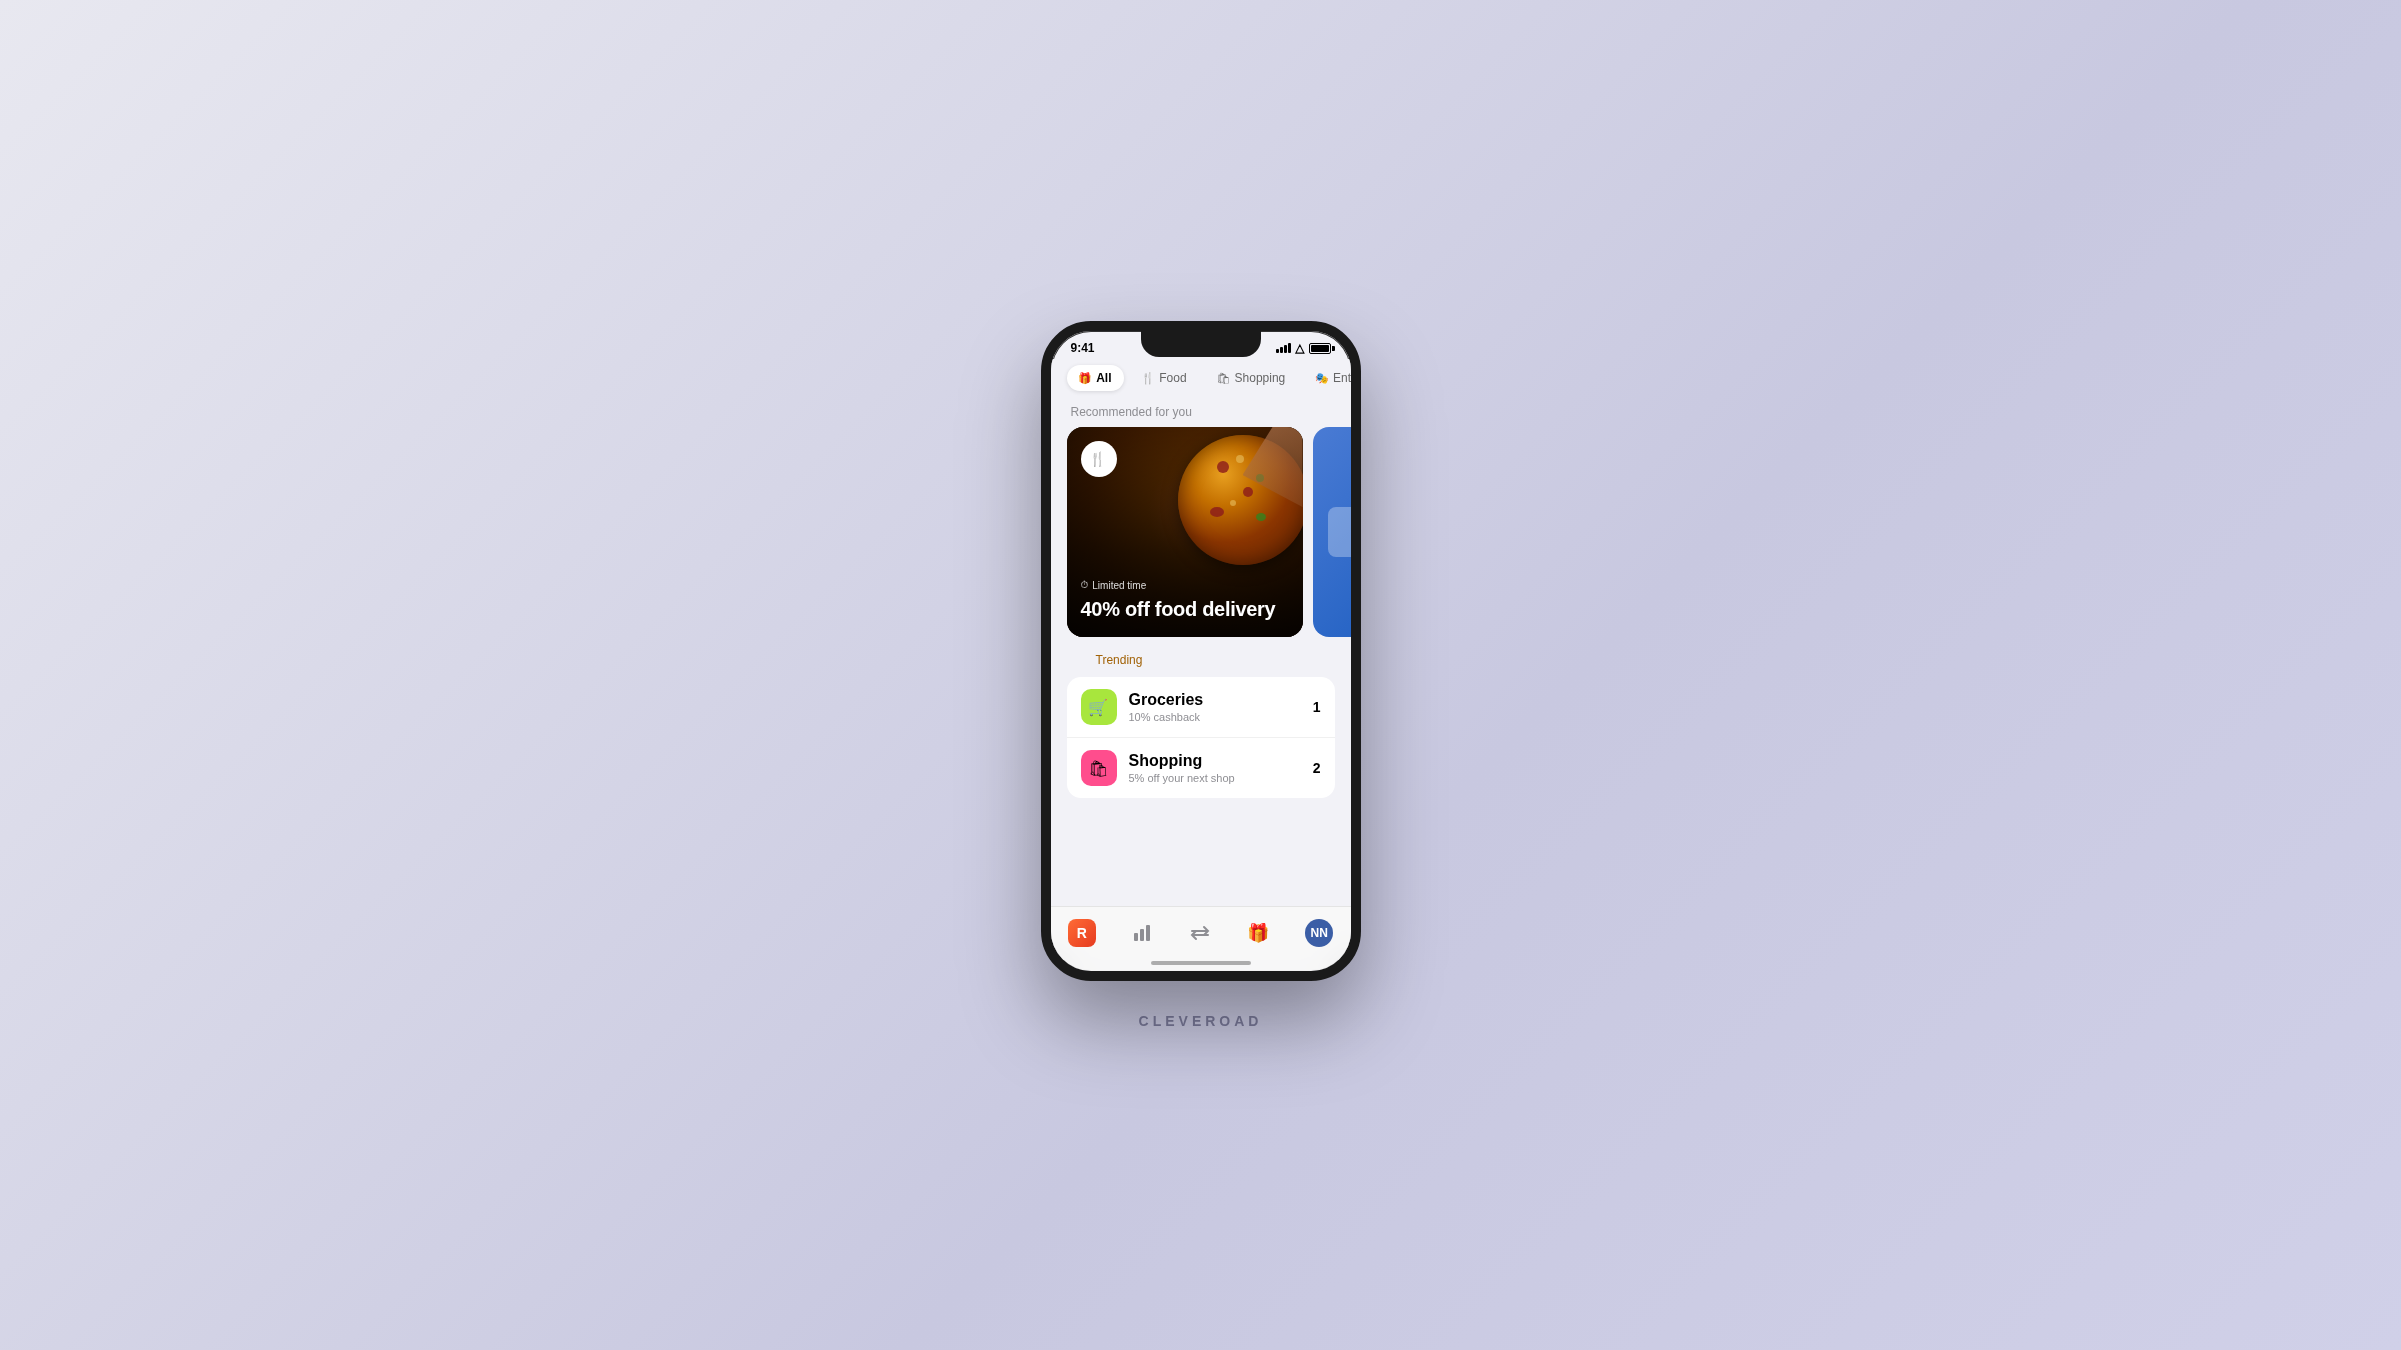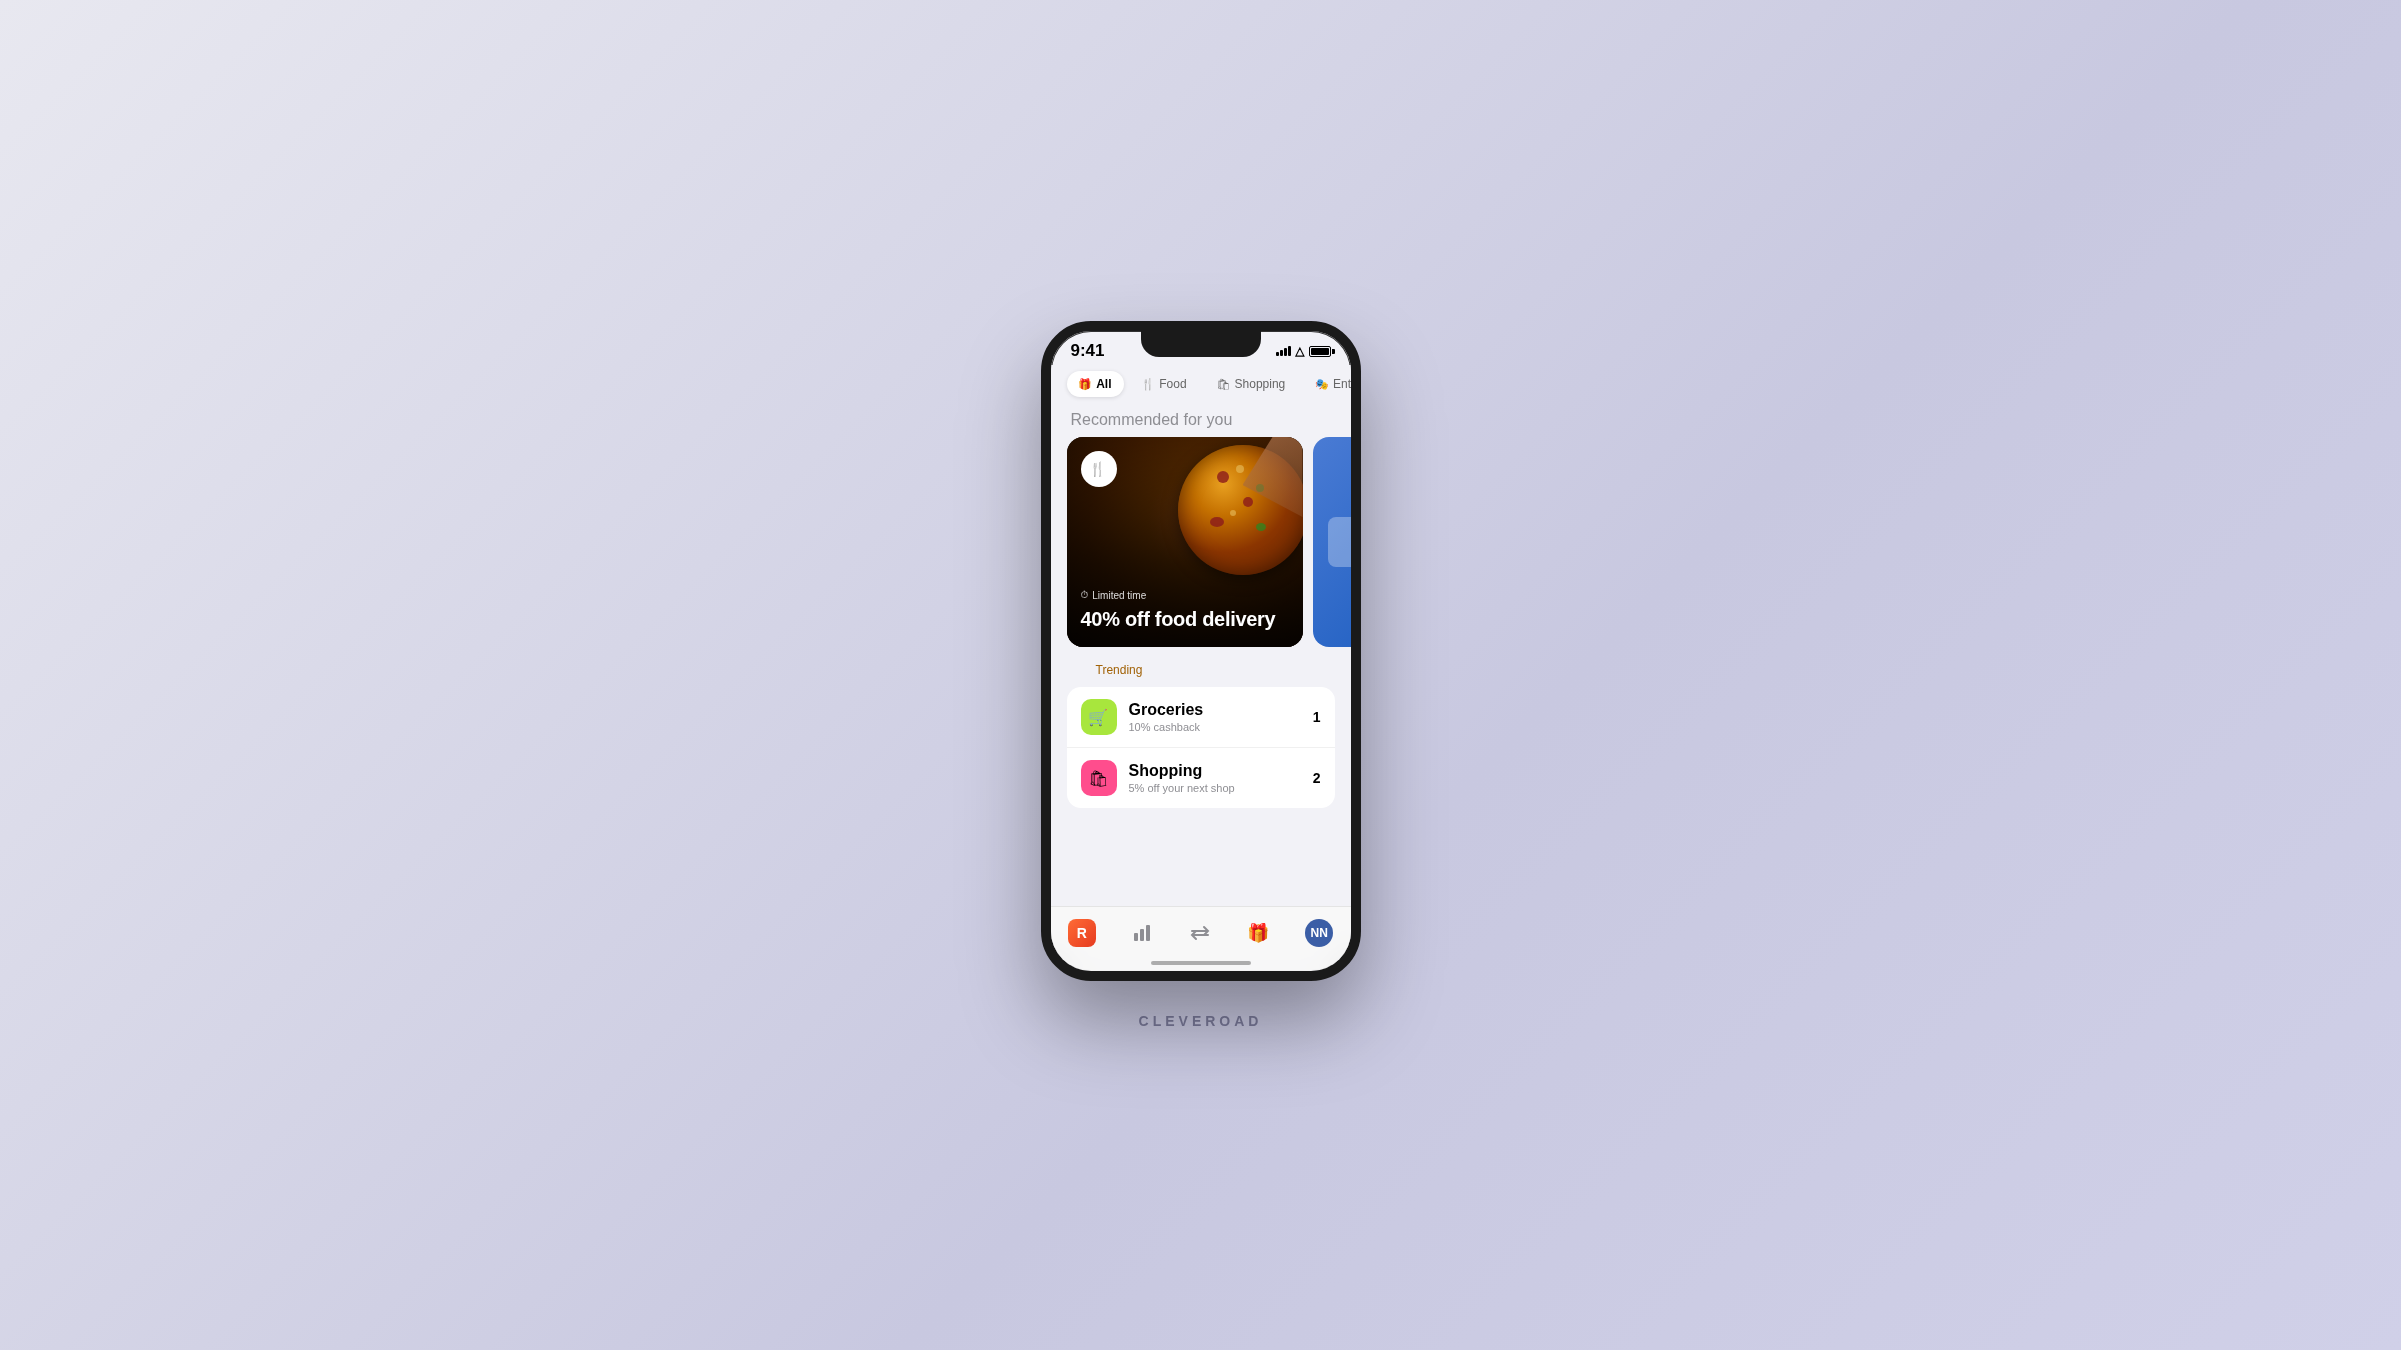--- a/index.html
+++ b/index.html
@@ -53,21 +53,21 @@
       align-items: center;
       padding: 10px 20px 4px;
       font-size: 11px;
       font-weight: 600;
       color: #000;
       position: relative;
       z-index: 10;
     }
 
     .status-time {
-      font-size: 17px;
+      font-size: 12px;
       font-weight: 700;
     }
 
     .status-icons {
       display: flex;
       align-items: center;
       gap: 4px;
     }
 
     .status-icons span {
@@ -126,21 +126,21 @@
       box-shadow: 0 1px 4px rgba(0,0,0,0.12);
     }
 
     .tab-icon {
       font-size: 11px;
     }
 
     
     .section-label {
       padding: 4px 20px 8px;
-      font-size: 16px;
+      font-size: 12px;
       color: #8e8e93;
       font-weight: 400;
     }
 
     
     .promo-cards-container {
       padding: 0 16px;
       display: flex;
       gap: 10px;
     }

